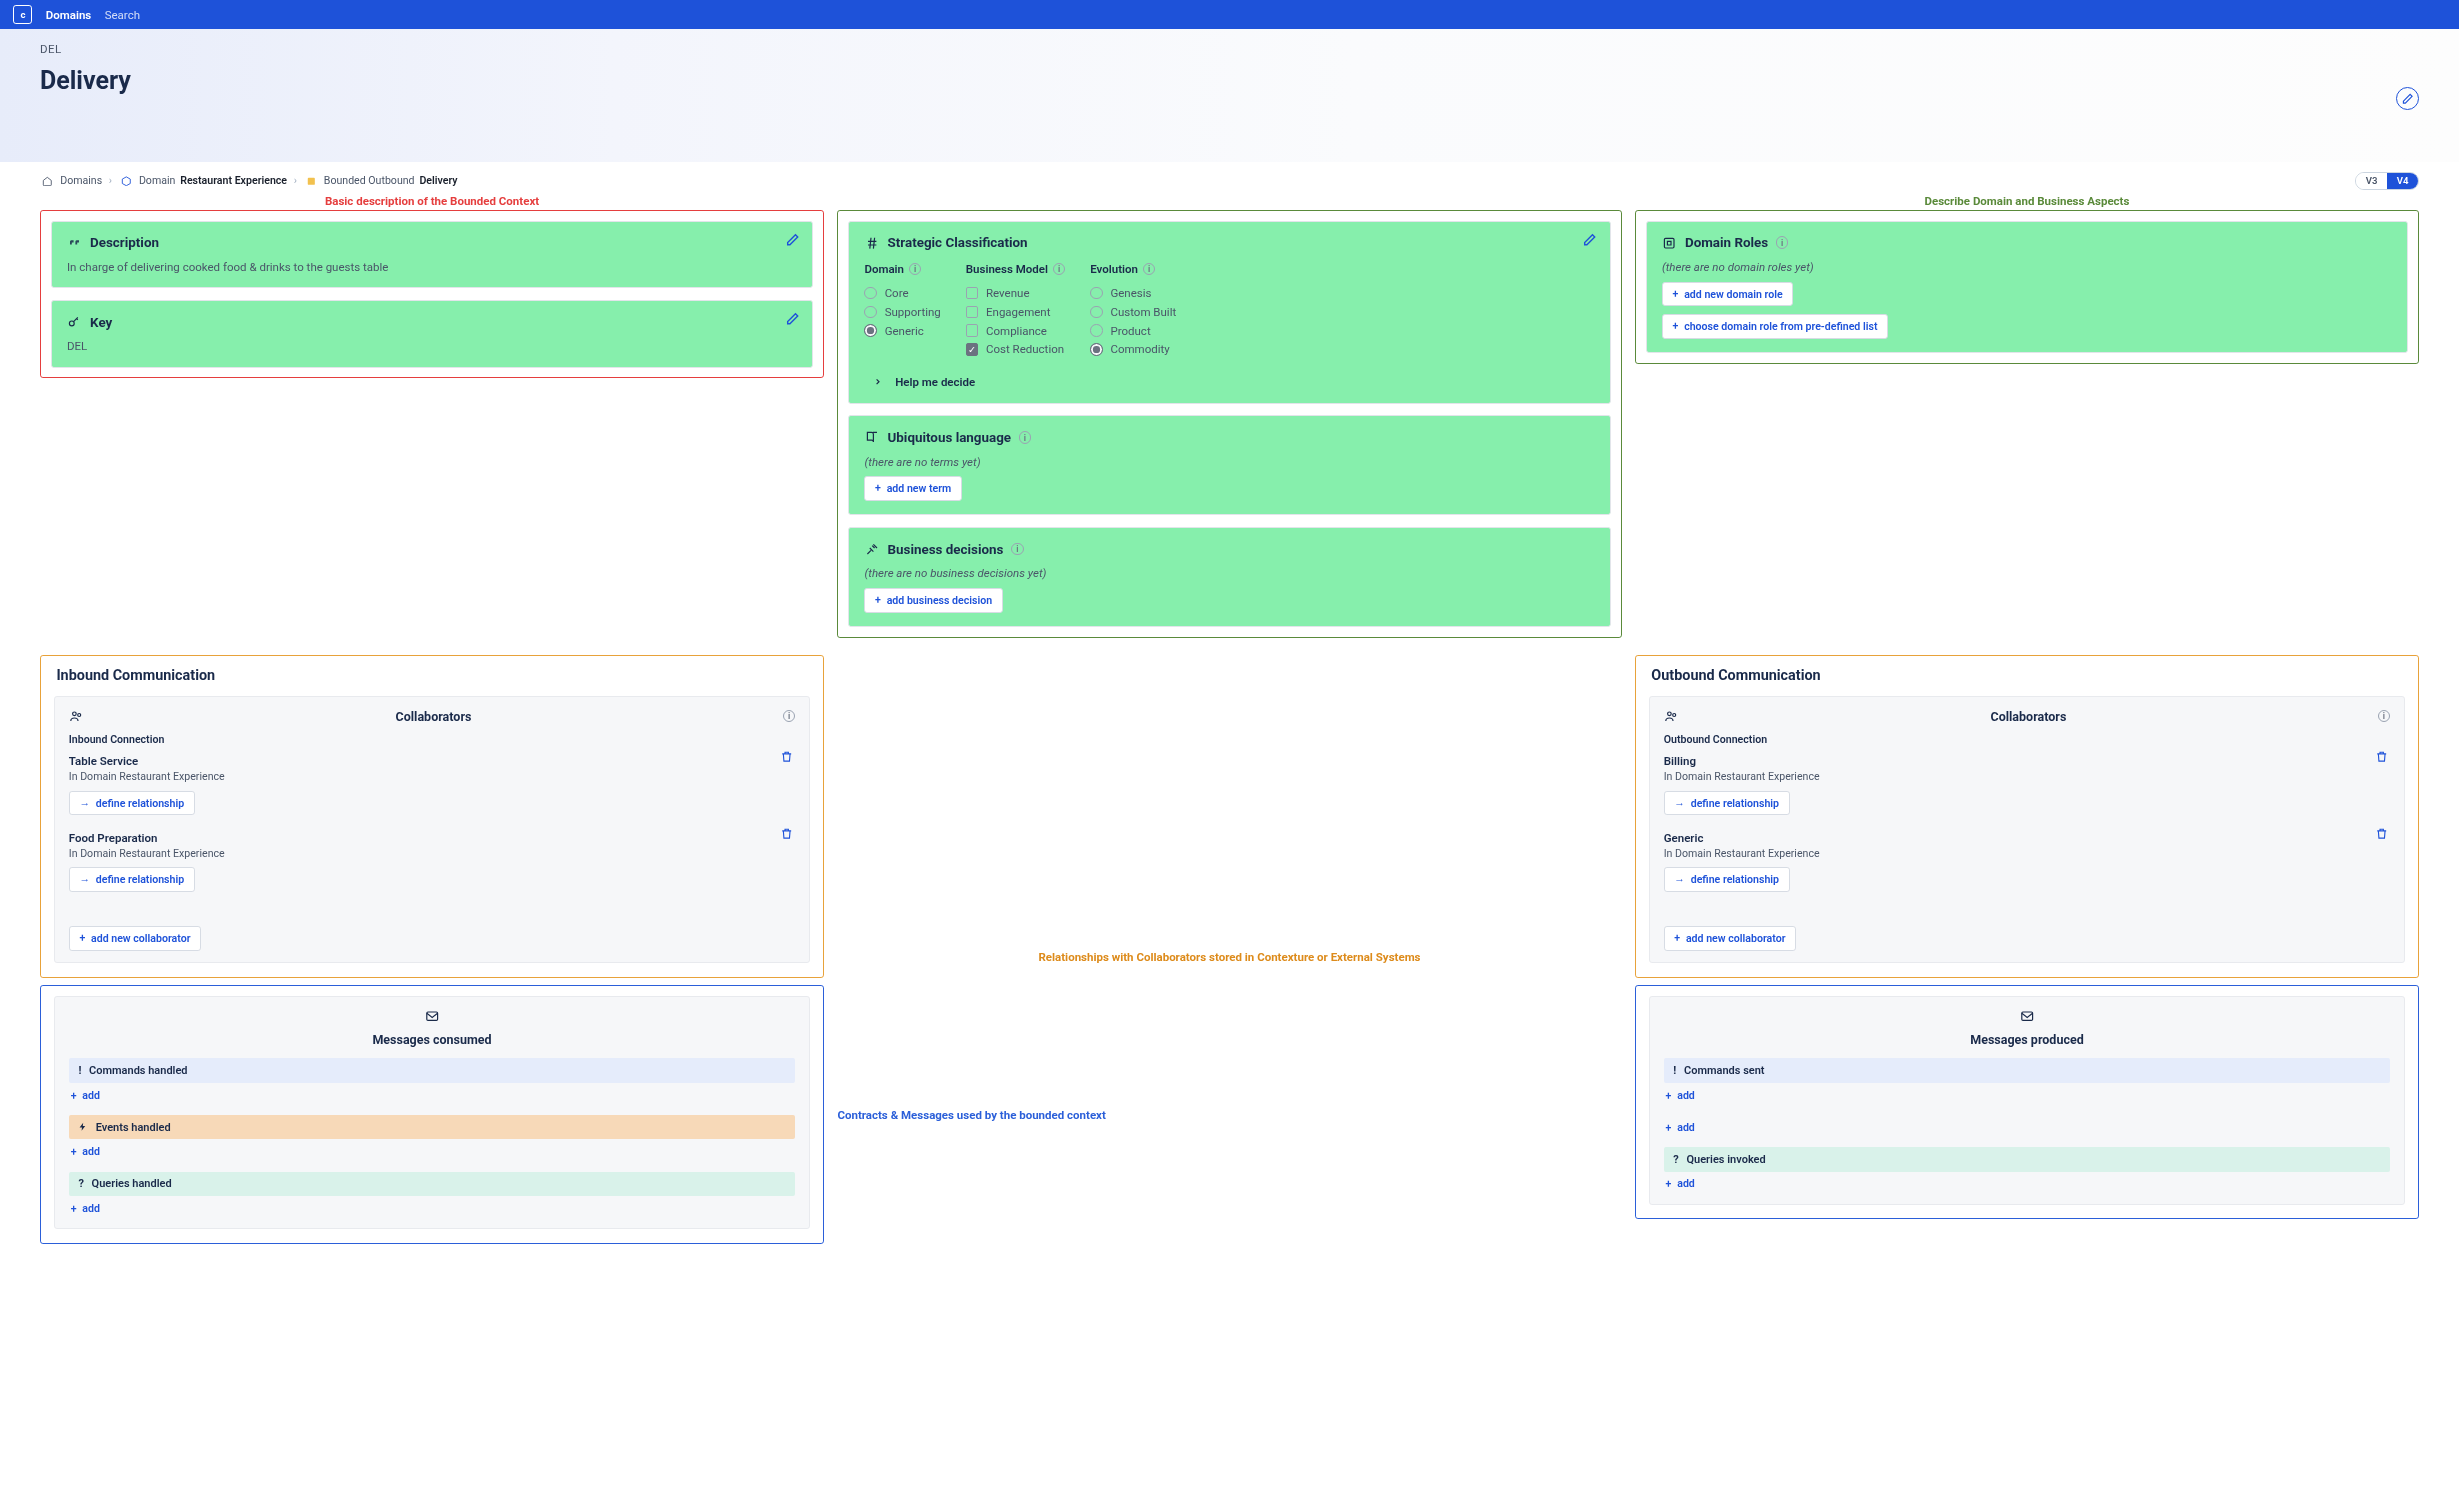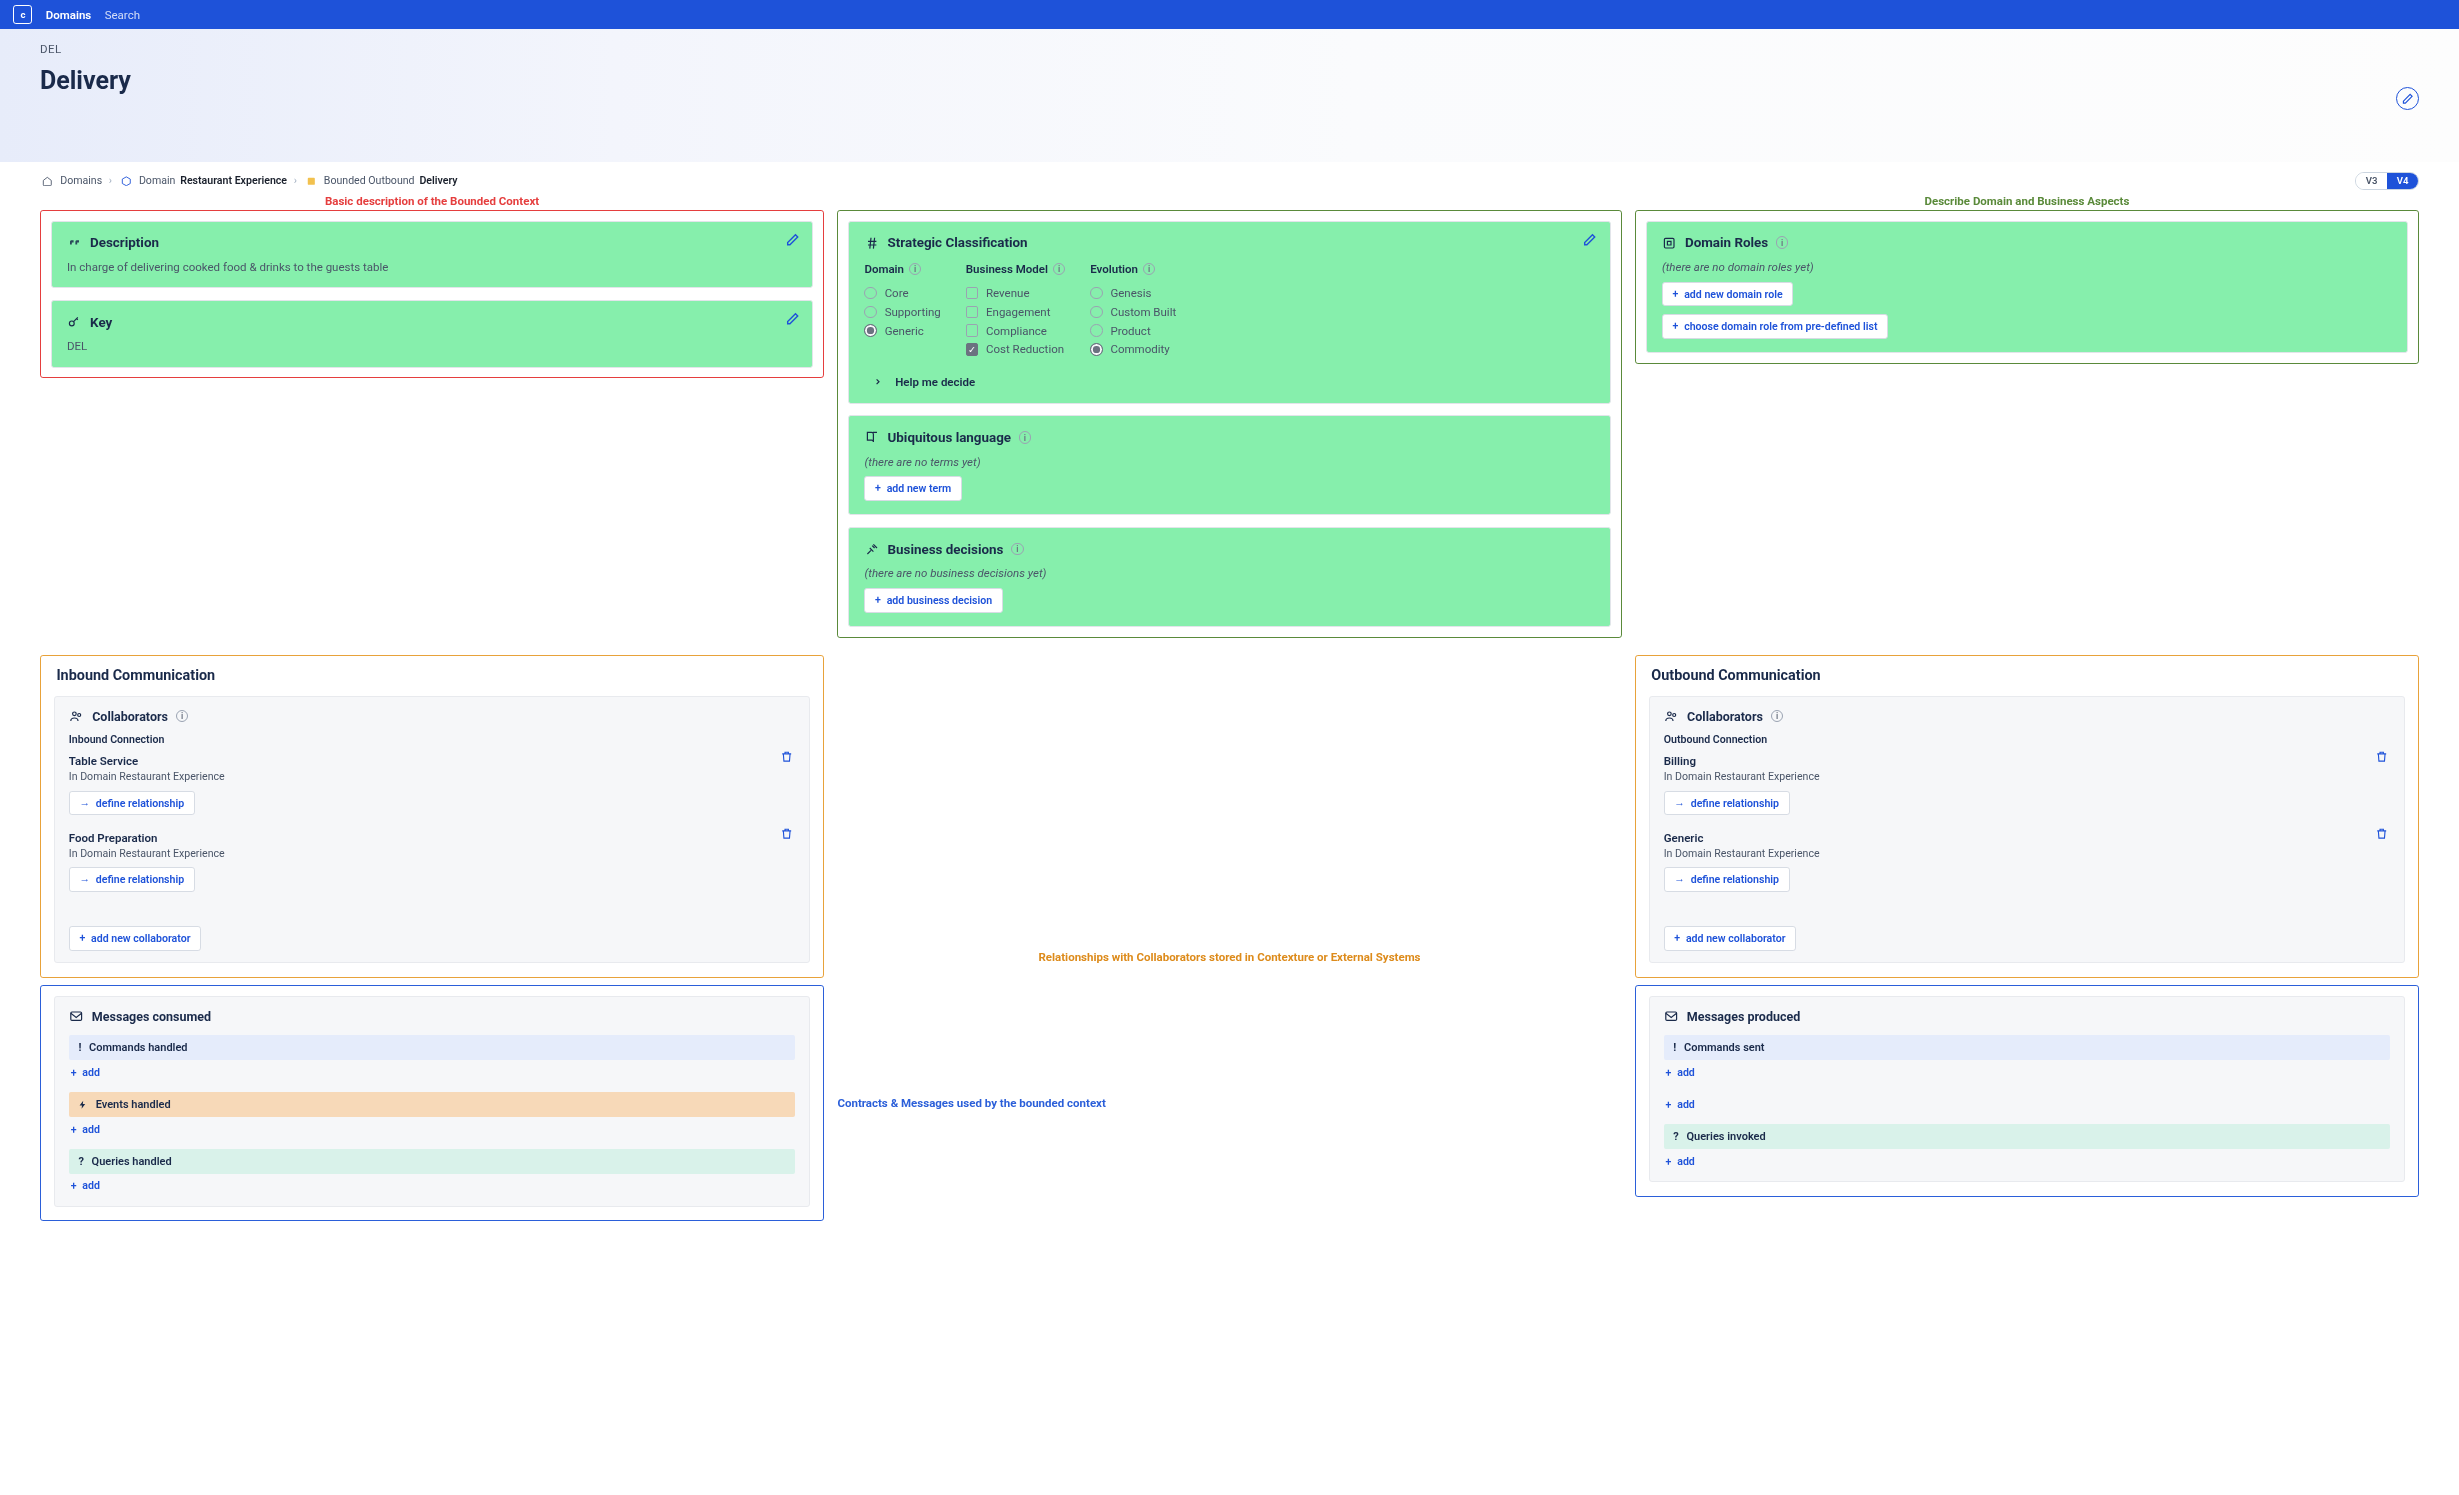--- a/index.html
+++ b/index.html
@@ -94,21 +94,21 @@
   .icon { width:15.4px;height:15.4px; display:inline-flex; align-items:center; justify-content:center; flex-shrink:0; }
 
   
   .sect-title { font-size:14.4px; font-weight:700; color:#1a2a4a; padding:11.5px 15.4px 5.8px; }
 
   
   .subcard {
     background:#f6f7f9; border:1px solid #e8eaee; border-radius:2.9px;
     margin:5.8px 13.4px 13.4px; padding:11.5px 13.4px;
   }
-  .subcard h4 { font-size:12.5px; font-weight:700; color:#1a2a4a; display:flex;align-items:center;gap:8px; }
+  .subcard h4 { font-size:12.5px; font-weight:700; color:#1a2a4a; display:flex;align-items:center;gap:15px;justify-content:space-between; }
   .subcard .meta { font-size:10.6px; font-weight:600; color:#1a2a4a; margin-top:9.6px; }
 
   
   .collab { padding:7.7px 0; position:relative; }
   .collab .name { font-size:11.5px; font-weight:600; color:#1a2a4a; }
   .collab .where { font-size:10.6px; color:#4a5568; margin-top:1.9px; }
   .collab .trash {
     position:absolute; right:0; top:3.8px; width:15.4px;height:15.4px;
     color:#1e52d9; cursor:pointer;
   }
@@ -140,21 +140,21 @@
     width:12.5px;height:12.5px;border:1px solid #9aa3b2;border-radius:50%;
     display:inline-flex;align-items:center;justify-content:center;
     font-size:8.6px;color:#6b7280; font-weight:600;
   }
 
   
   .msg-card {
     background:#f6f7f9; border:1px solid #e8eaee; border-radius:2.9px;
     margin:9.6px 13.4px 13.4px; padding:11.5px 13.4px;
   }
-  .msg-card h4 { font-size:12.5px; font-weight:700; color:#1a2a4a; display:flex;align-items:center;gap:7.7px; }
+  .msg-card h4 { font-size:12.5px; font-weight:700; color:#1a2a4a; display:flex;align-items:center;gap:7.7px;flex-direction:column; }
   .msg-row { margin-top:11.5px; }
   .msg-head {
     padding:5.8px 9.6px; font-size:11px; font-weight:600; color:#1a2a4a;
     display:flex;align-items:center;gap:7.7px; border-radius:1.9px;
   }
   .msg-head.cmd { background:#e5ecfb; }
   .msg-head.evt { background:#f7d9b8; }
   .msg-head.qry { background:#d9f2ea; }
   .msg-add {
     display:inline-flex;align-items:center;gap:5.8px;

